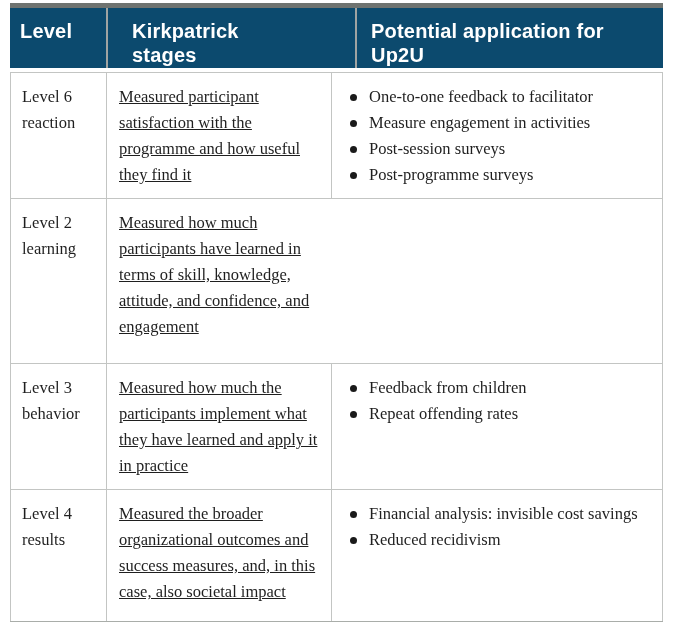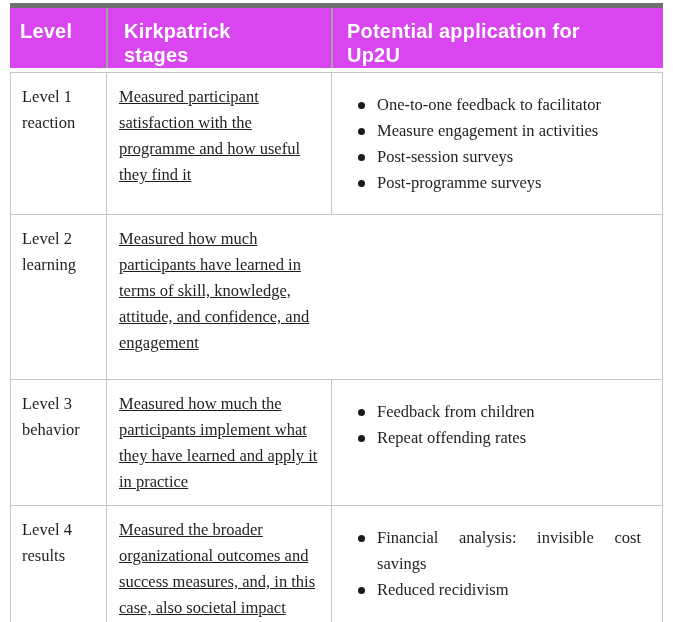--- a/index.html
+++ b/index.html
@@ -16,39 +16,39 @@
     position: absolute;
     left: 10px;
     top: 3px;
     width: 653px;
   }
 
   
   .thead {
     display: grid;
     grid-template-columns: 96px 225px 1fr;
-    background: #d946ef;
+    background: #0c4a6e;
     border-top: 5px solid #6f7370;
     box-sizing: border-box;
     height: 65px;
   }
   .th {
     box-sizing: border-box;
     padding: 11px 10px 0 10px;
     font-family: "Liberation Sans", "DejaVu Sans", sans-serif;
     font-weight: 600;
     font-size: 20px;
     line-height: 24px;
     color: #ffffff;
     letter-spacing: 0.2px;
     overflow: hidden;
   }
   .th span { display: block; }
-  .th + .th { border-left: 2px solid #a0a4a2; padding-left: 16px; }
-  .th.th-col3 { padding-left: 14px; }
+  .th + .th { border-left: 2px solid #a0a4a2; padding-left: 24px; }
+  .th.th-col3 { padding-left: 14px; margin-left: 24px; }
 
   .header-gap { height: 4px; background: #ffffff; }
 
   
   .tbody {
     border: 1px solid #c3c5c3;
     border-bottom: none;
     box-sizing: border-box;
   }
   .tr {
@@ -68,21 +68,21 @@
   .td-level { padding: 11px 6px 10px 11px; }
   .td-level span { display: block; }
   .td-stage { padding: 11px 13px 10px 12px; text-decoration: underline; }
   .td-apps  { padding: 11px 13px 10px 16px; }
   .tr-1 { min-height: 118px; }
   .tr-2 { min-height: 165px; }
   .tr-3 { min-height: 123px; }
   .tr-4 { min-height: 131px; }
 
   
-  ul.apps { margin: 8px; padding: 0; list-style: none; }
+  ul.apps { margin: 0; padding: 0; list-style: none; }
   ul.apps li {
     position: relative;
     padding-left: 21px;
     text-align: justify;
   }
   ul.apps li::before {
     content: "";
     position: absolute;
     left: 2px;
     top: 9.5px;
@@ -114,21 +114,21 @@
         <span>Up2U</span>
       </div>
     </div>
 
     <div class="header-gap"></div>
 
     <div class="tbody">
 
       <div class="tr tr-1">
         <div class="td td-level">
-          <span>Level 1</span>
+          <span>Level 6</span>
           <span>reaction</span>
         </div>
         <div class="td td-stage">
           <span>Measured participant satisfaction with the programme and how useful they find it</span>
         </div>
         <div class="td td-apps">
           <ul class="apps">
             <li>One-to-one feedback to facilitator</li>
             <li>Measure engagement in activities</li>
             <li>Post-session surveys</li>

